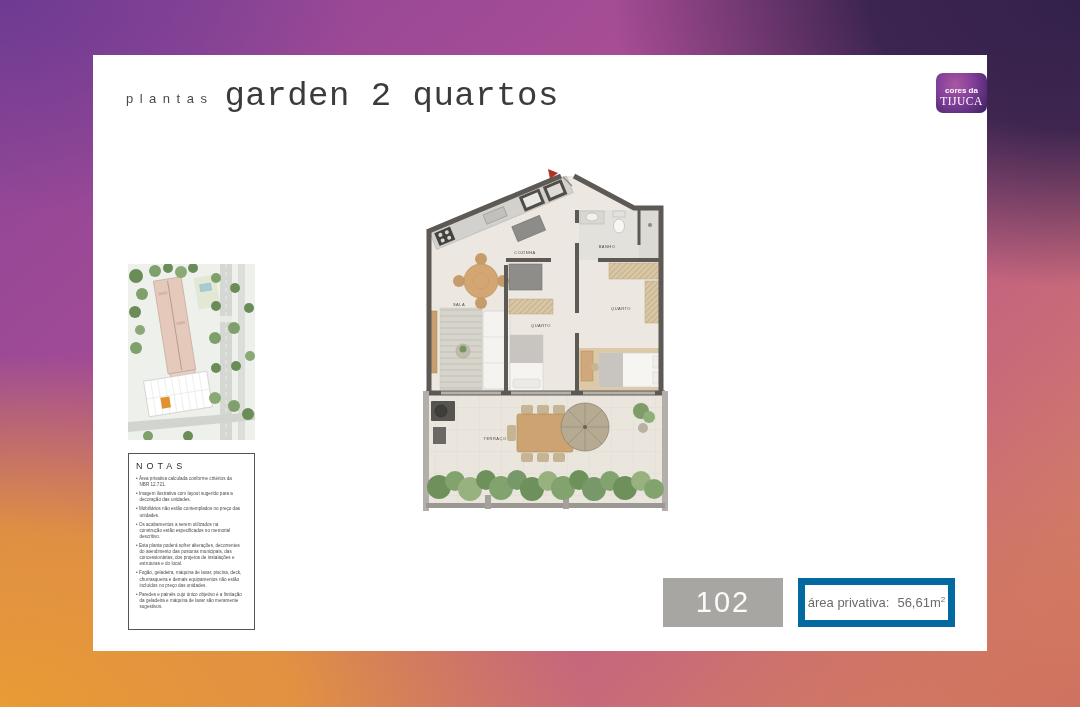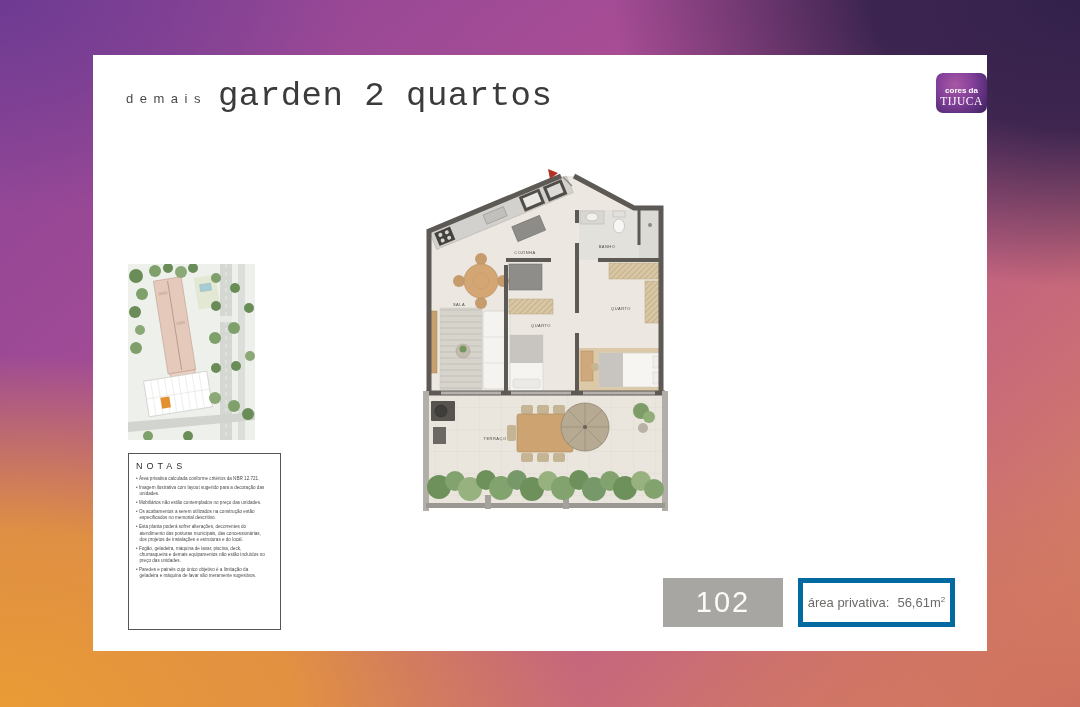--- a/index.html
+++ b/index.html
@@ -25,47 +25,47 @@
     position:absolute;left:843px;top:18px;width:51px;height:40px;border-radius:7px;
     background:radial-gradient(circle at 38% 30%, #aa58a2 0%, #83409a 42%, #532a74 80%, #3a1f58 100%);
     color:#ffffff;display:flex;flex-direction:column;justify-content:center;align-items:center;
     padding-top:10px;box-sizing:border-box;
   }
   .logo .l1{font-size:8px;font-weight:bold;line-height:1;}
   .logo .l2{font-family:"Liberation Serif",serif;font-size:11.5px;letter-spacing:0.5px;line-height:1.15;}
 
   
   .sitemap{position:absolute;left:35px;top:209px;width:127px;height:176px;}
-  .notes{position:absolute;left:35px;top:398px;width:153px;height:177px;border:1px solid #555;
+  .notes{position:absolute;left:35px;top:398px;width:127px;height:177px;border:1px solid #555;
          box-sizing:border-box;padding:7px 12px 6px 7px;background:#fff;}
   .notes-title{font-size:9px;letter-spacing:4px;color:#2e2e2e;margin-bottom:5px;}
   .note{font-size:4.6px;line-height:1.35;color:#4c4c4c;margin-bottom:2.8px;padding-left:3.5px;text-indent:-3.5px;}
   .note::before{content:"• ";color:#4c4c4c;}
 
   
   .floorplan{position:absolute;left:320px;top:110px;width:265px;height:358px;}
   .floorplan text{font-family:"Liberation Sans",sans-serif;font-size:4px;fill:#4d4a45;letter-spacing:0.5px;}
 
   
   .unit-number-box{position:absolute;left:570px;top:523px;width:120px;height:49px;background:#a7a6a3;
     display:flex;align-items:center;justify-content:center;}
   .unit-number{font-size:29px;color:#fbfbfa;letter-spacing:2px;}
   .unit-area-box{position:absolute;left:705px;top:523px;width:157px;height:49px;background:#ffffff;
-    border:5px solid #0369a1;box-sizing:border-box;display:flex;align-items:center;justify-content:center;gap:8px;}
+    border:7px solid #0369a1;box-sizing:border-box;display:flex;align-items:center;justify-content:center;gap:8px;}
   .unit-area-box .lbl, .unit-area-box .val{font-size:13px;color:#6c6b69;}
   .unit-area-box sup{font-size:8px;}
 </style>
 </head>
 <body>
 
 <div class="stage">
   <div class="card">
 
     <div class="title-block">
-      <span class="title-small">demais</span>
+      <span class="title-small">plantas</span>
       <span class="title-large">garden 2 quartos</span>
     </div>
 
     <div class="logo">
       <span class="l1">cores da</span>
       <span class="l2">TIJUCA</span>
     </div>
 
     <svg class="sitemap" viewBox="0 0 127 176">
       <rect x="0" y="0" width="127" height="176" fill="#eef0eb"></rect>

